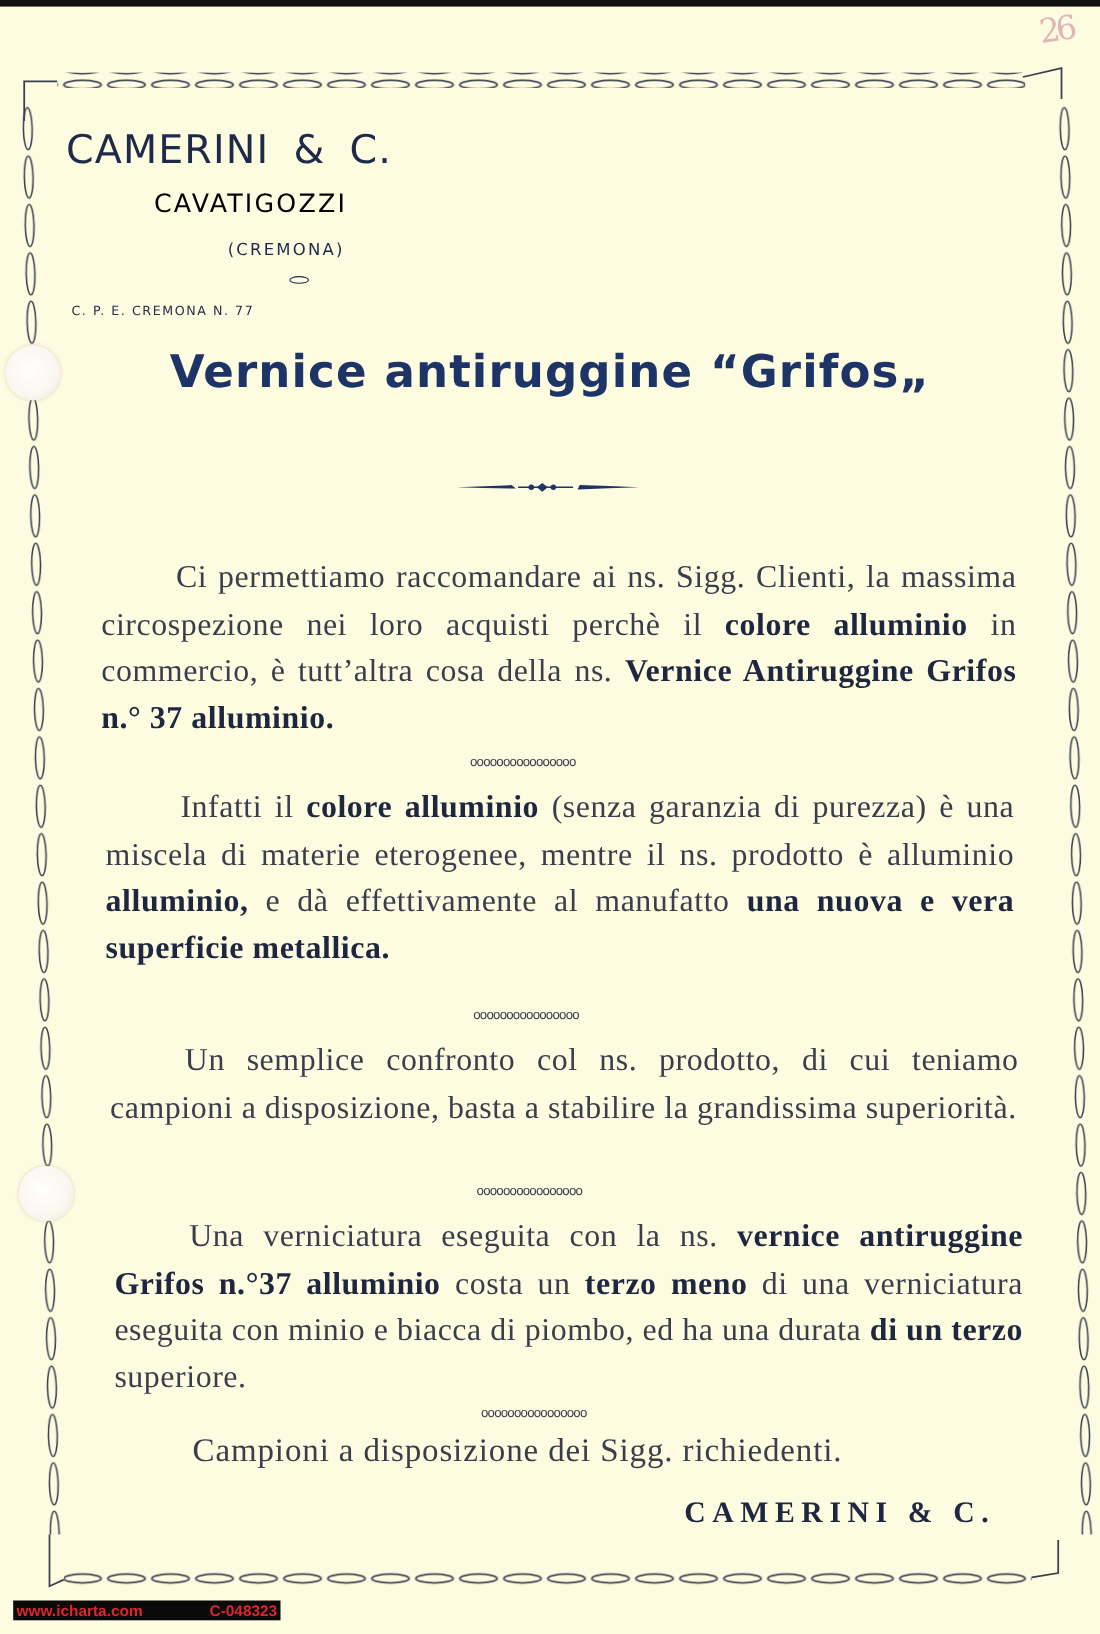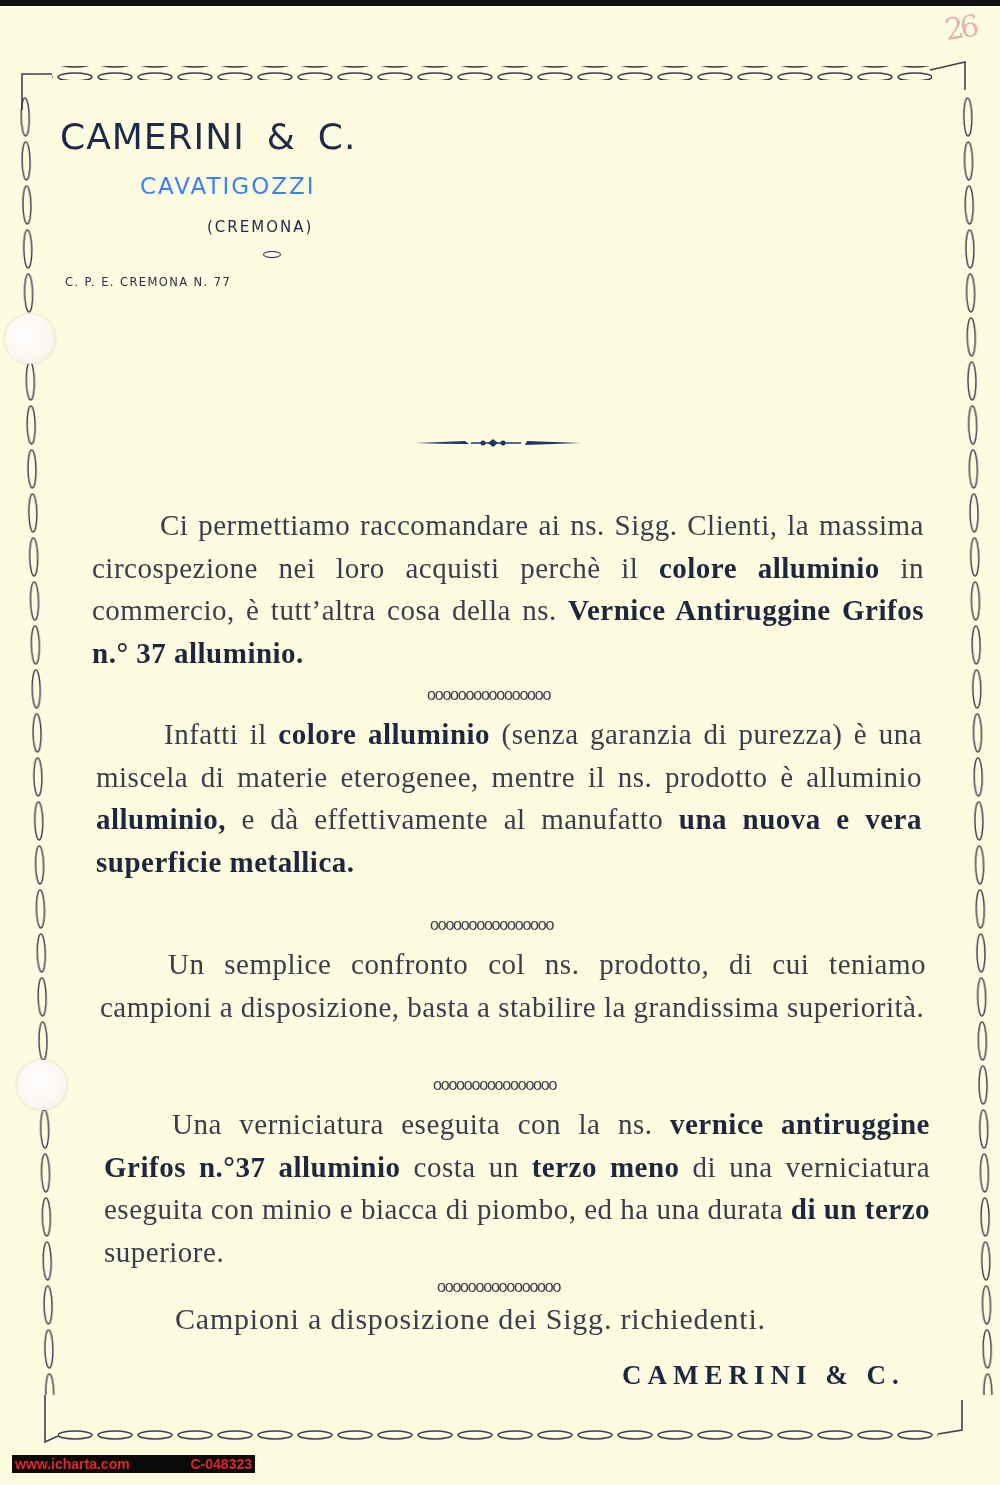--- a/index.html
+++ b/index.html
@@ -22,21 +22,21 @@
       box-shadow: 0 0 3px rgba(200,170,150,0.6);
     }
     .letterhead { position: absolute; left: 60px; top: 115px; width: 440px; }
     .company {
       font-family: "DejaVu Sans", sans-serif; font-weight: normal; font-size: 36px;
       letter-spacing: 1px; color: #1f2a4a; margin: 0; line-height: 44px; white-space: nowrap;
     }
     .company .amp { margin-left: 22px; margin-right: 22px; }
     .town {
       font-family: "DejaVu Sans", sans-serif; font-size: 23px; letter-spacing: 2px;
-      color: #3b82f6; position: absolute; left: 80px; top: 58px; white-space: nowrap;
+      color: #000000; position: absolute; left: 80px; top: 58px; white-space: nowrap;
     }
     .province {
       font-family: "DejaVu Sans", sans-serif; font-size: 15px; letter-spacing: 2px;
       color: #1f2a4a; position: absolute; left: 147px; top: 103px; white-space: nowrap;
     }
     .small-oval {
       position: absolute; left: 203px; top: 136px; width: 16px; height: 5px;
       border: 1.5px solid #1f2a4a; border-radius: 50%;
     }
     .reg-number {
@@ -50,21 +50,21 @@
     }
     .title-rule { position: absolute; left: 413px; top: 437px; }
     .body-text {
       position: absolute; left: 92px; width: 832px;
       font-size: 29px; line-height: 42.5px; text-align: justify; color: #3a3d4c;
       letter-spacing: 0.5px;
     }
     .body-text b { color: #1f2740; font-weight: bold; }
     .body-text .indent { display: inline-block; width: 68px; }
     .sep {
-      position: absolute; font-family: Liberation Sans, sans-serif; font-size: 16px;
+      position: absolute; font-family: Liberation Mono, monospace; font-size: 12px;
       letter-spacing: -1.2px; color: #3a3d4c; white-space: nowrap;
     }
     .closing {
       position: absolute; left: 175px; top: 1302px; font-size: 30px; letter-spacing: 0.8px;
       color: #3a3d4c; white-space: nowrap;
     }
     .signature {
       position: absolute; left: 622px; top: 1360px; font-size: 27px; font-weight: bold;
       letter-spacing: 6px; color: #1f2740; white-space: nowrap;
     }
@@ -114,20 +114,21 @@
   <h1 class="company">
     <span>CAMERINI</span><span class="amp">&amp;</span><span>C.</span>
   </h1>
   <div class="town">CAVATIGOZZI</div>
   <div class="province">(CREMONA)</div>
   <div class="small-oval"></div>
   <div class="reg-number">C. P. E. CREMONA N. 77</div>
 </div>
 
 <div class="title">
+  <div>Vernice antiruggine “Grifos„</div>
 </div>
 <svg class="title-rule" width="170" height="12" viewBox="0 0 170 12">
   <path d="M2 6 Q30 5 52 4 L56 7 Q30 7 2 6 Z" fill="#1e3466"></path>
   <line x1="58" y1="6" x2="108" y2="6" stroke="#1e3466" stroke-width="1.4"></line>
   <circle cx="70" cy="6" r="2.5" fill="#1e3466"></circle>
   <path d="M80 2 L85 6 L80 10 L75 6 Z" fill="#1e3466"></path>
   <circle cx="90" cy="6" r="2.5" fill="#1e3466"></circle>
   <path d="M114 4 Q140 5 168 6 Q140 7 112 8 Z" fill="#1e3466"></path>
 </svg>
 

